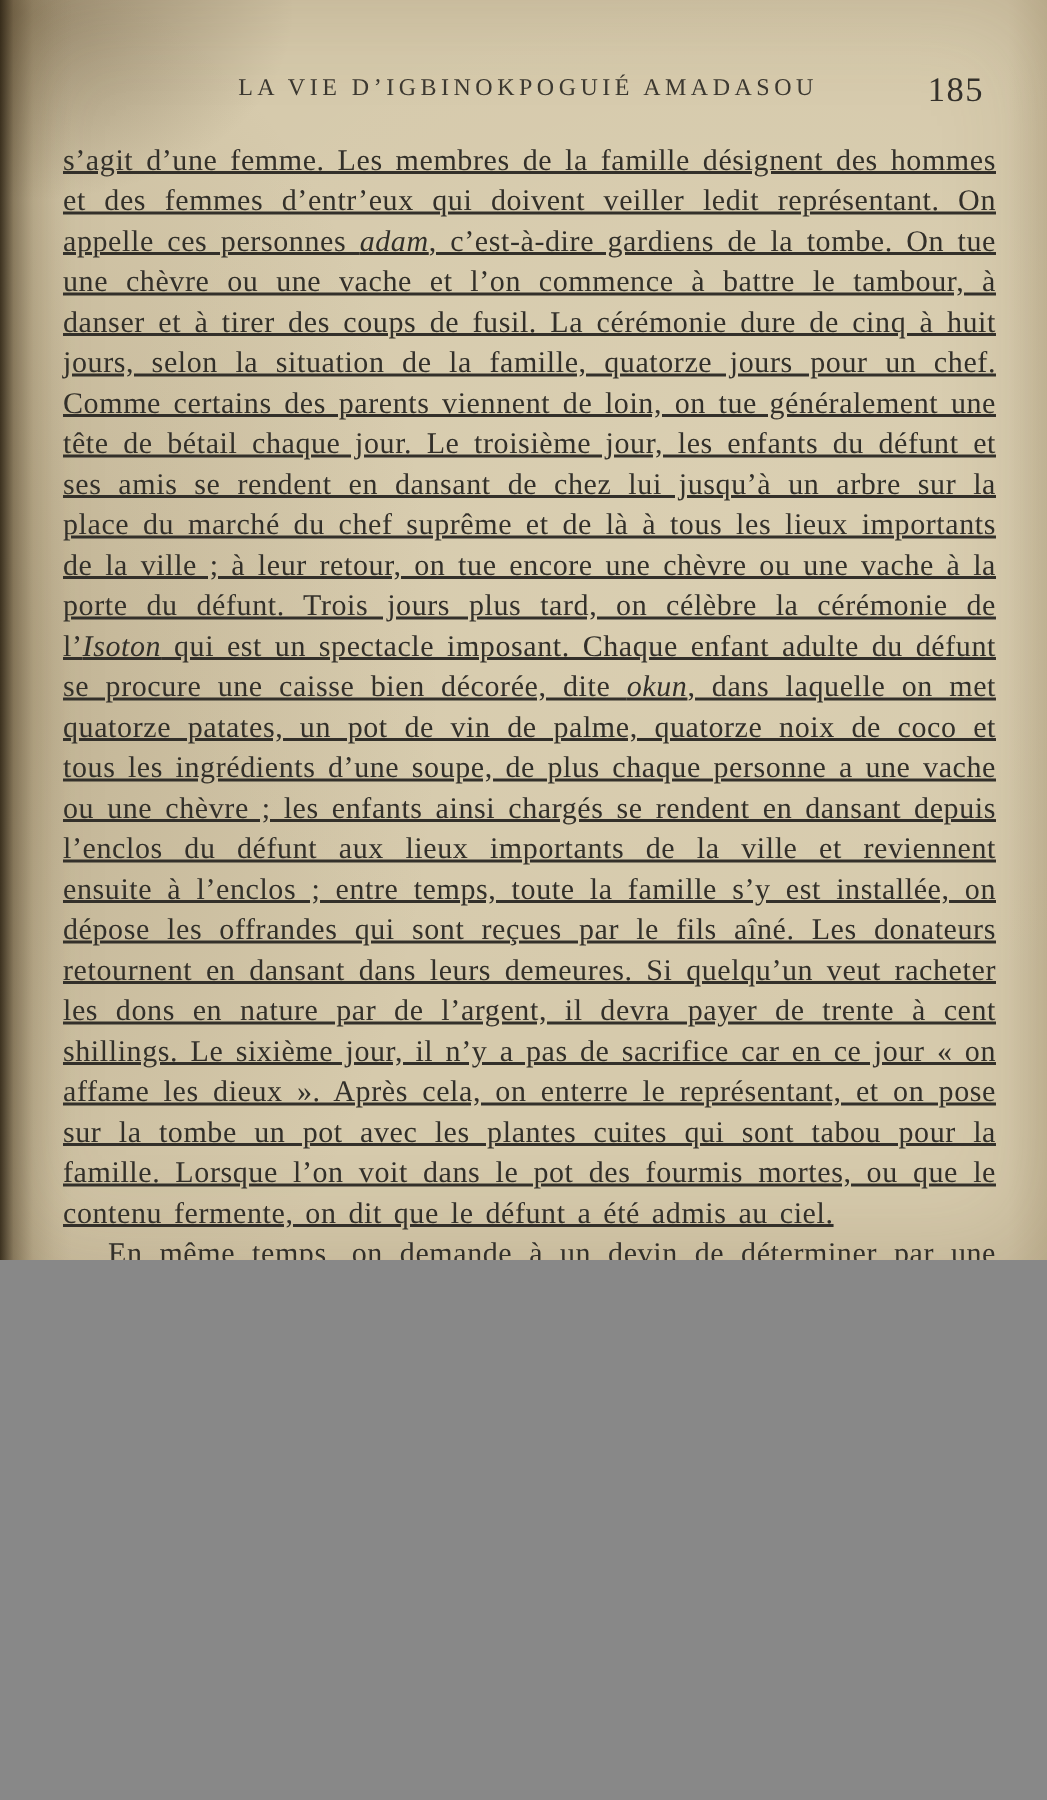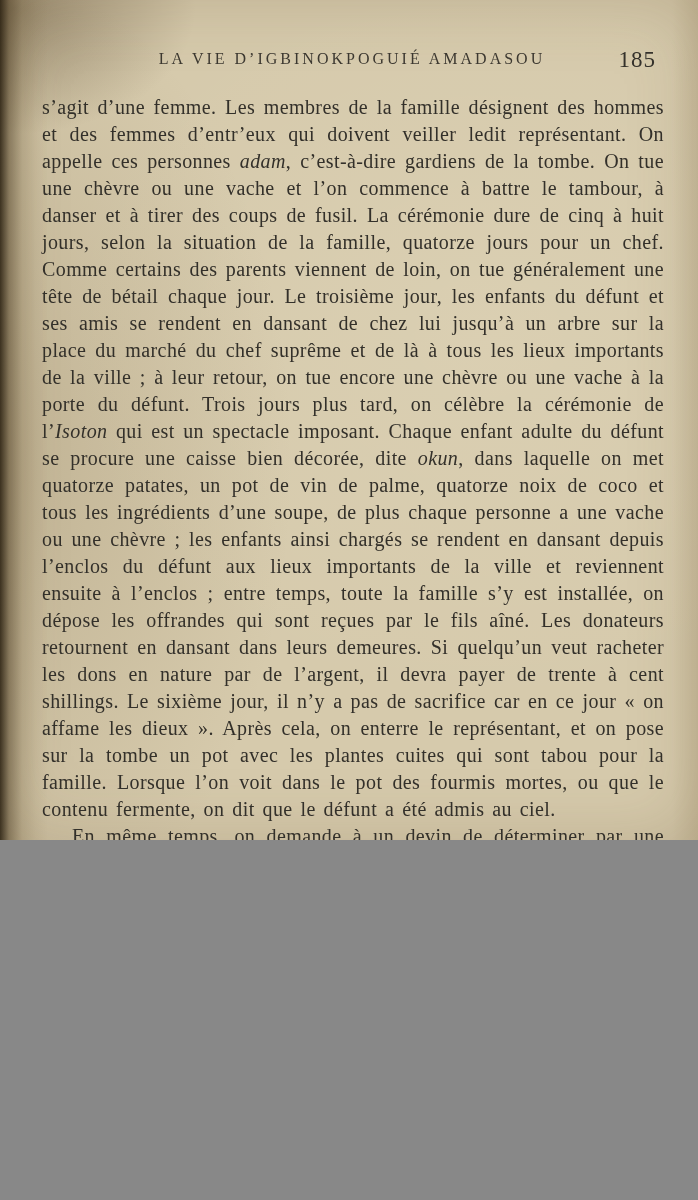--- a/index.html
+++ b/index.html
@@ -67,20 +67,21 @@
   .body-text {
     position: absolute;
     top: 94px;
     left: 42px;
     right: 34px;
     text-align: justify;
     font-size: 20px;
     line-height: 27px;
     letter-spacing: 0.4px;
     word-spacing: 2.5px;
+    text-decoration: underline;
   }
   .body-text p { margin: 0; }
   .body-text p.indent { text-indent: 30px; }
   .body-text i { font-style: italic; }
 
   .watermark {
     position: absolute;
     left: 350px;
     top: 1000px;
     font-family: "DejaVu Sans", sans-serif;

